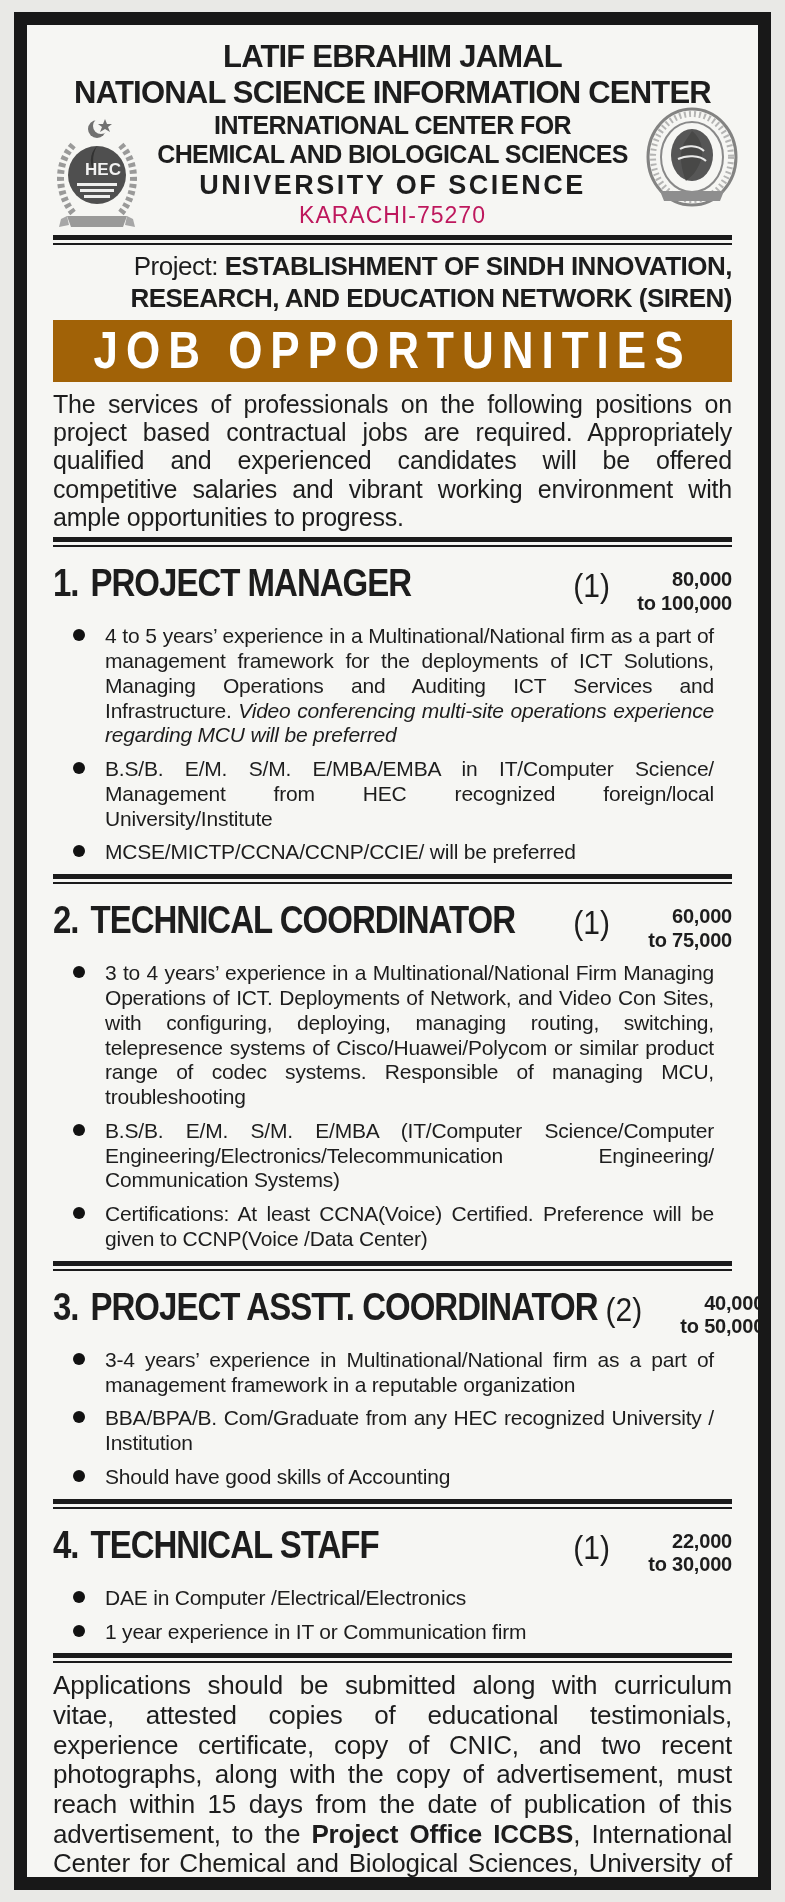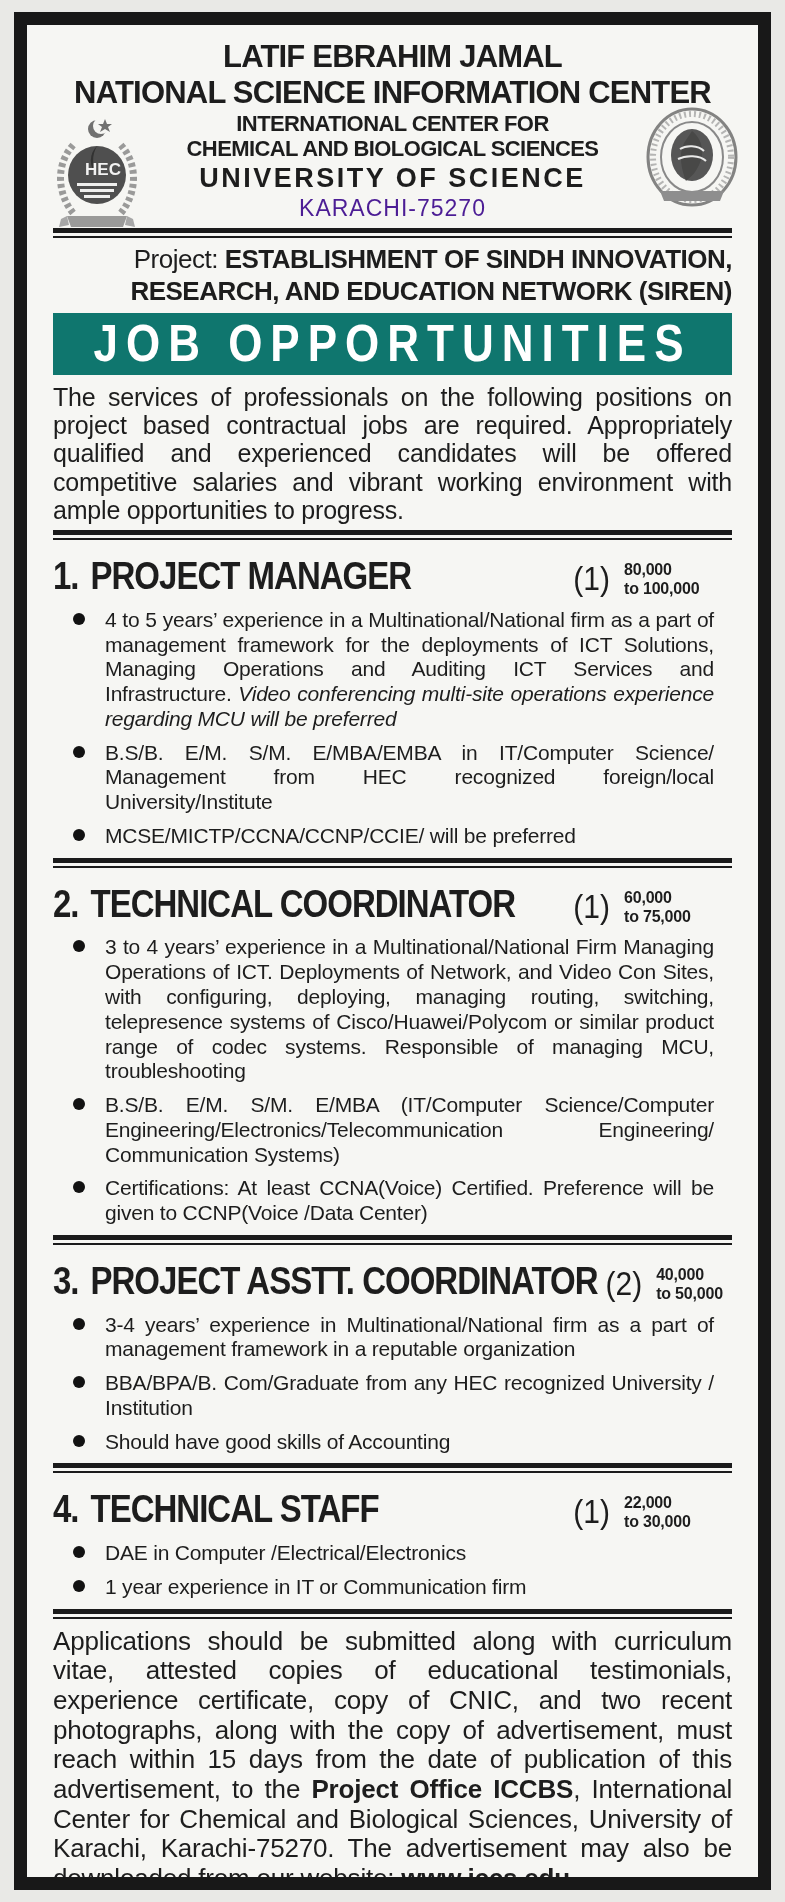--- a/index.html
+++ b/index.html
@@ -16,56 +16,56 @@
     margin: 12px 14px 0 14px;
     height: 1878px;
     border: 13px solid #181818;
     background: #f6f6f3;
     padding: 14px 26px 16px 26px;
     overflow: hidden;
   }
   
   .masthead { position: relative; text-align: center; }
   .m1, .m2 { font-size: 31px; font-weight: 800; letter-spacing: -0.8px; line-height: 1.16; }
-  .m3, .m4 { font-size: 22px; font-weight: 800; letter-spacing: -0.6px; line-height: 1.16; padding: 0 100px; }
+  .m3, .m4 { font-size: 25px; font-weight: 800; letter-spacing: -0.6px; line-height: 1.16; padding: 0 100px; }
   .m5 { font-size: 27px; font-weight: 800; letter-spacing: 2.5px; line-height: 1.22; padding: 0 100px; }
-  .m6 { font-size: 23px; font-weight: 400; letter-spacing: 1px; color: #4c1d95; line-height: 1.2; }
+  .m6 { font-size: 23px; font-weight: 400; letter-spacing: 1px; color: #be185d; line-height: 1.2; }
   .logo { position: absolute; opacity: 0.85; }
   .logo-left  { left: -6px;  top: 74px; width: 100px; height: 122px; text-decoration: underline; }
   .logo-right { right: -8px; top: 66px; width: 96px;  height: 110px; }
   
   .rule {
     height: 10px; margin: 6px 0;
     border-top: 5px solid #1b1b1b;
     border-bottom: 2px solid #1b1b1b;
   }
   
   .project { text-align: right; font-size: 26px; line-height: 1.2; letter-spacing: -0.5px; margin: 2px 0 6px; }
   .project .plabel { font-weight: 400; }
   .project .ptitle { font-weight: 800; }
   
-  .banner { background: #0f766e; color: #ffffff; margin: 2px 0 8px; padding: 8px 12px 10px; }
+  .banner { background: #a16207; color: #ffffff; margin: 2px 0 8px; padding: 8px 12px 10px; }
   .banner-text {
     display: block; text-align: center;
     font-size: 44px; font-weight: 800; letter-spacing: 8px; line-height: 1.0;
     transform: scaleY(1.18); transform-origin: center;
     white-space: nowrap;
   }
   
   .intro { font-size: 25px; line-height: 1.13; text-align: justify; letter-spacing: -0.2px; margin: 2px 0 4px; }
   
   .pos-head { display: flex; align-items: flex-start; margin: 20px 0 4px; }
   .pos-left {
     flex: 1; white-space: nowrap;
     font-size: 33px; font-weight: 800; letter-spacing: -1px; line-height: 1.15;
     transform: scaleY(1.15); transform-origin: left bottom;
   }
   .pos-num { margin-right: 12px; }
   .pos-count { font-size: 30px; font-weight: 400; line-height: 1.1; margin: 2px 14px 0 8px; transform: scaleY(1.1); }
-  .salary { min-width: 108px; font-size: 16px; font-weight: 600; line-height: 1.18; letter-spacing: -0.2px; padding-top: 1px; }
+  .salary { min-width: 108px; text-align: right; font-size: 20px; font-weight: 600; line-height: 1.18; letter-spacing: -0.2px; padding-top: 1px; }
   .bullets { list-style: none; margin: 0 16px 2px 0; padding: 0; }
   .bullets li {
     position: relative; margin: 9px 0; padding-left: 52px; padding-right: 2px;
     font-size: 21px; line-height: 1.18; text-align: justify; letter-spacing: -0.2px;
   }
   .bullets .dot { position: absolute; left: 20px; top: 5px; width: 12px; height: 12px; border-radius: 50%; background: #121212; }
   .bullets em { font-style: italic; }
   
   .closing { font-size: 26px; line-height: 1.14; text-align: justify; letter-spacing: -0.2px; margin-top: 8px; }
   .closing .bold { font-weight: 700; }

